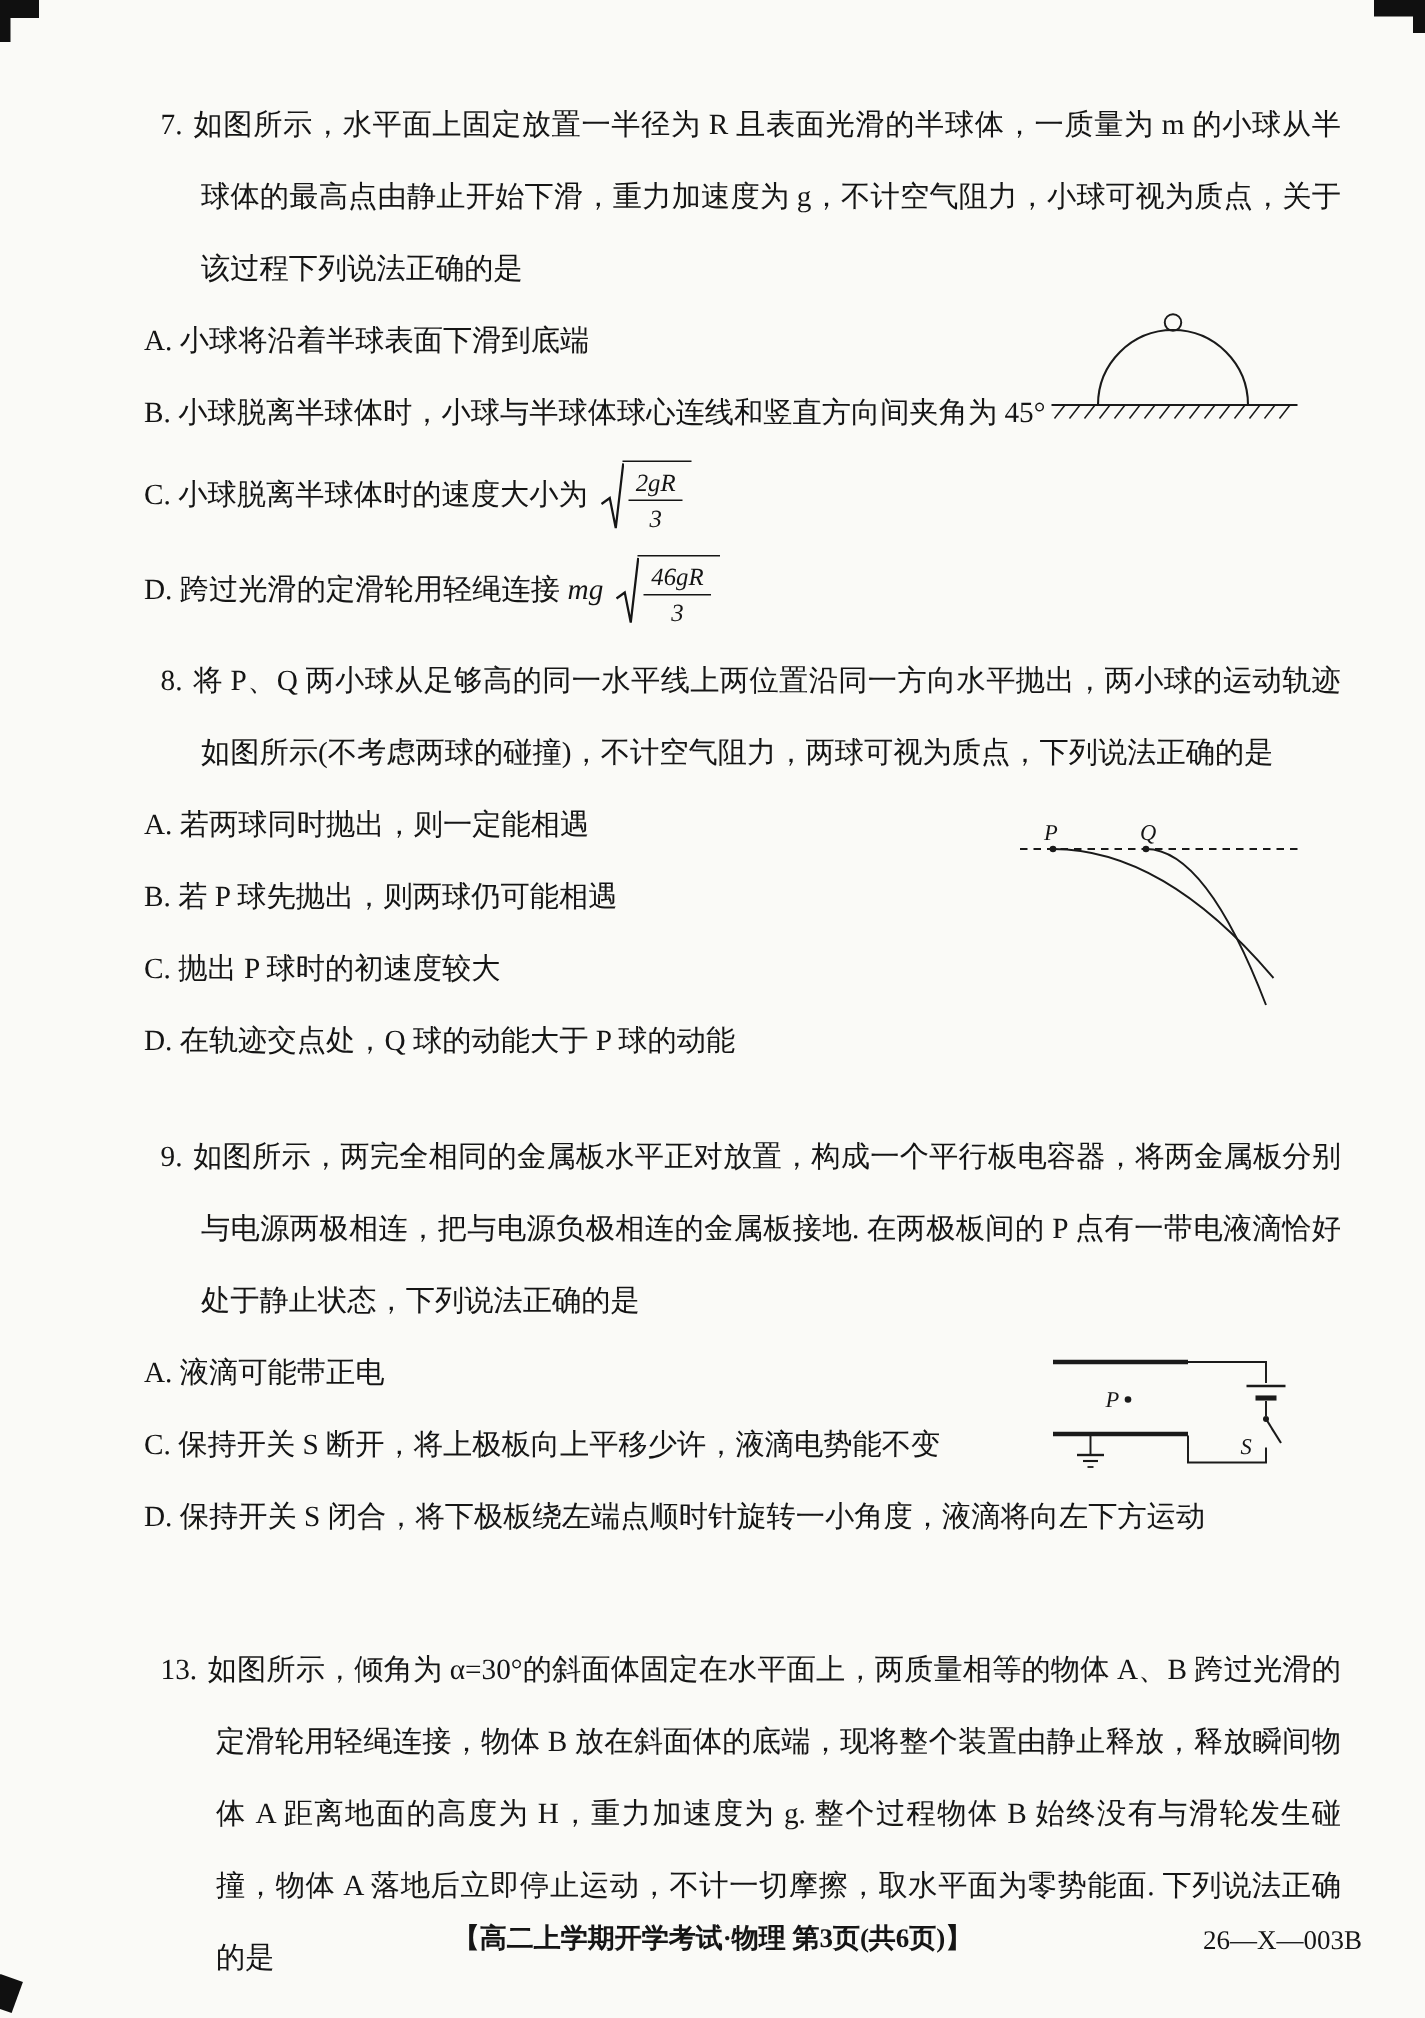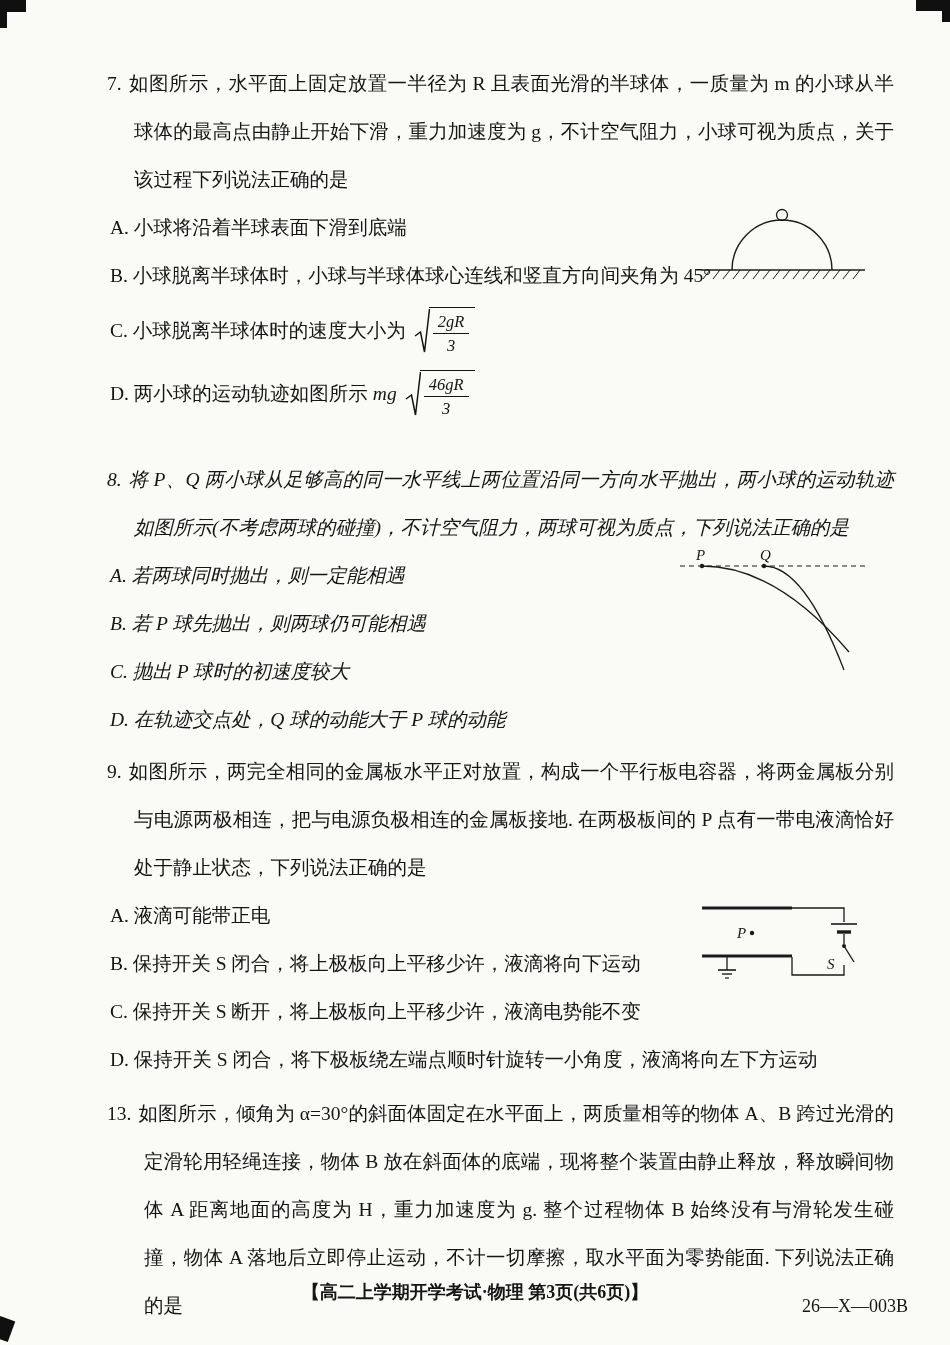--- a/index.html
+++ b/index.html
@@ -10,38 +10,38 @@
     background: #fafaf7;
     color: #151515;
     font-family: "Liberation Serif", "DejaVu Serif", serif;
     position: relative;
     overflow: hidden;
   }
 
   
   .qblock { position: absolute; left: 66px; right: 56px; }
   #q7  { top: 60px; }
-  #q8  { top: 456px; font-style: italic; }
+  #q8  { top: 431px; }
   #q9  { top: 748px; }
   #q10 { top: 1090px; }
 
   .stem {
     font-size: 19.5px;
     line-height: 48px;
     text-align: justify;
     margin-left: 41px;
   }
   .hang2 { padding-left: 27px; text-indent: -27px; }
   .hang3 { padding-left: 37px; text-indent: -37px; }
   .qnum { margin-right: 7px; }
 
   .opt {
     font-size: 19.5px;
     line-height: 48px;
-    margin-left: 44px;
+    margin-left: 30px;
   }
   .opt.formula {
     display: flex;
     align-items: center;
     line-height: 1.25;
     padding: 7px 0;
     column-gap: 5px;
   }
 
   
@@ -69,21 +69,21 @@
     fill: #151515;
   }
   .fig svg .stroke { stroke: #1a1a1a; fill: none; }
 
   
   .footer { position: absolute; top: 1280px; left: 0; right: 0; height: 44px; }
   .footer-main {
     position: absolute; left: 50%; transform: translateX(-50%);
     font-weight: bold; font-size: 18px; white-space: nowrap; text-align: right;
   }
-  .footer-code { position: absolute; right: 42px; top: 16px; font-size: 18px; }
+  .footer-code { position: absolute; right: 42px; top: 3px; font-size: 18px; }
 
   
   .art { position: absolute; background: #101010; }
   #art-tl  { left: 0; top: 0; width: 26px; height: 12px; }
   #art-tl2 { left: 0; top: 0; width: 7px;  height: 28px; }
   #art-tr  { right: 0; top: 0; width: 34px; height: 11px; }
   #art-tr2 { right: 0; top: 0; width: 8px;  height: 22px; }
   #art-bl  { left: -4px; top: 1318px; width: 16px; height: 22px; transform: rotate(20deg); }
 </style>
 </head>
@@ -109,21 +109,21 @@
           </svg></span>
       <span class="rbody">
         <span class="frac">
           <span class="fnum">2gR</span>
           <span class="fden">3</span>
         </span>
       </span>
     </span>
   </div>
   <div class="opt formula">
-    <span>D. 两小球的运动轨迹如图所示</span>
+    <span>D. 跨过光滑的定滑轮用轻绳连接</span>
     <i class="var">mg</i>
     <span class="sqrt">
       <span class="rsign"><svg width="16" height="48" viewBox="0 0 16 48">
             <path d="M1 29 L6.5 25 L10.5 45 L15.5 2"></path>
           </svg></span>
       <span class="rbody">
         <span class="frac">
           <span class="fnum">46gR</span>
           <span class="fden">3</span>
         </span>
@@ -161,21 +161,20 @@
     <path class="stroke" d="M26 18 Q100 18 173 104" stroke-width="1.3"></path>
     <path class="stroke" d="M88 18 Q128 18 168 122" stroke-width="1.3"></path>
   </svg>
 </div>
 
 <div class="qblock" id="q9">
   <div class="stem hang2">
     <span class="qnum">9.</span><span>如图所示，两完全相同的金属板水平正对放置，构成一个平行板电容器，将两金属板分别与电源两极相连，把与电源负极相连的金属板接地. 在两极板间的 P 点有一带电液滴恰好处于静止状态，下列说法正确的是</span>
   </div>
   <div class="opt">A. 液滴可能带正电</div>
-  <div class="opt">B. 保持开关 S 闭合，将上极板向上平移少许，液滴将向下运动</div>
   <div class="opt">C. 保持开关 S 断开，将上极板向上平移少许，液滴电势能不变</div>
   <div class="opt">D. 保持开关 S 闭合，将下极板绕左端点顺时针旋转一小角度，液滴将向左下方运动</div>
 </div>
 
 <div class="fig" id="fig9">
   <svg width="180" height="118" viewBox="0 0 180 118">
     <line class="stroke" x1="8" y1="28" x2="98" y2="28" stroke-width="3"></line>
     <line class="stroke" x1="8" y1="76" x2="98" y2="76" stroke-width="3"></line>
     <circle cx="58" cy="53" r="2.2" fill="#1a1a1a"></circle>
     <text x="43" y="58">P</text>

